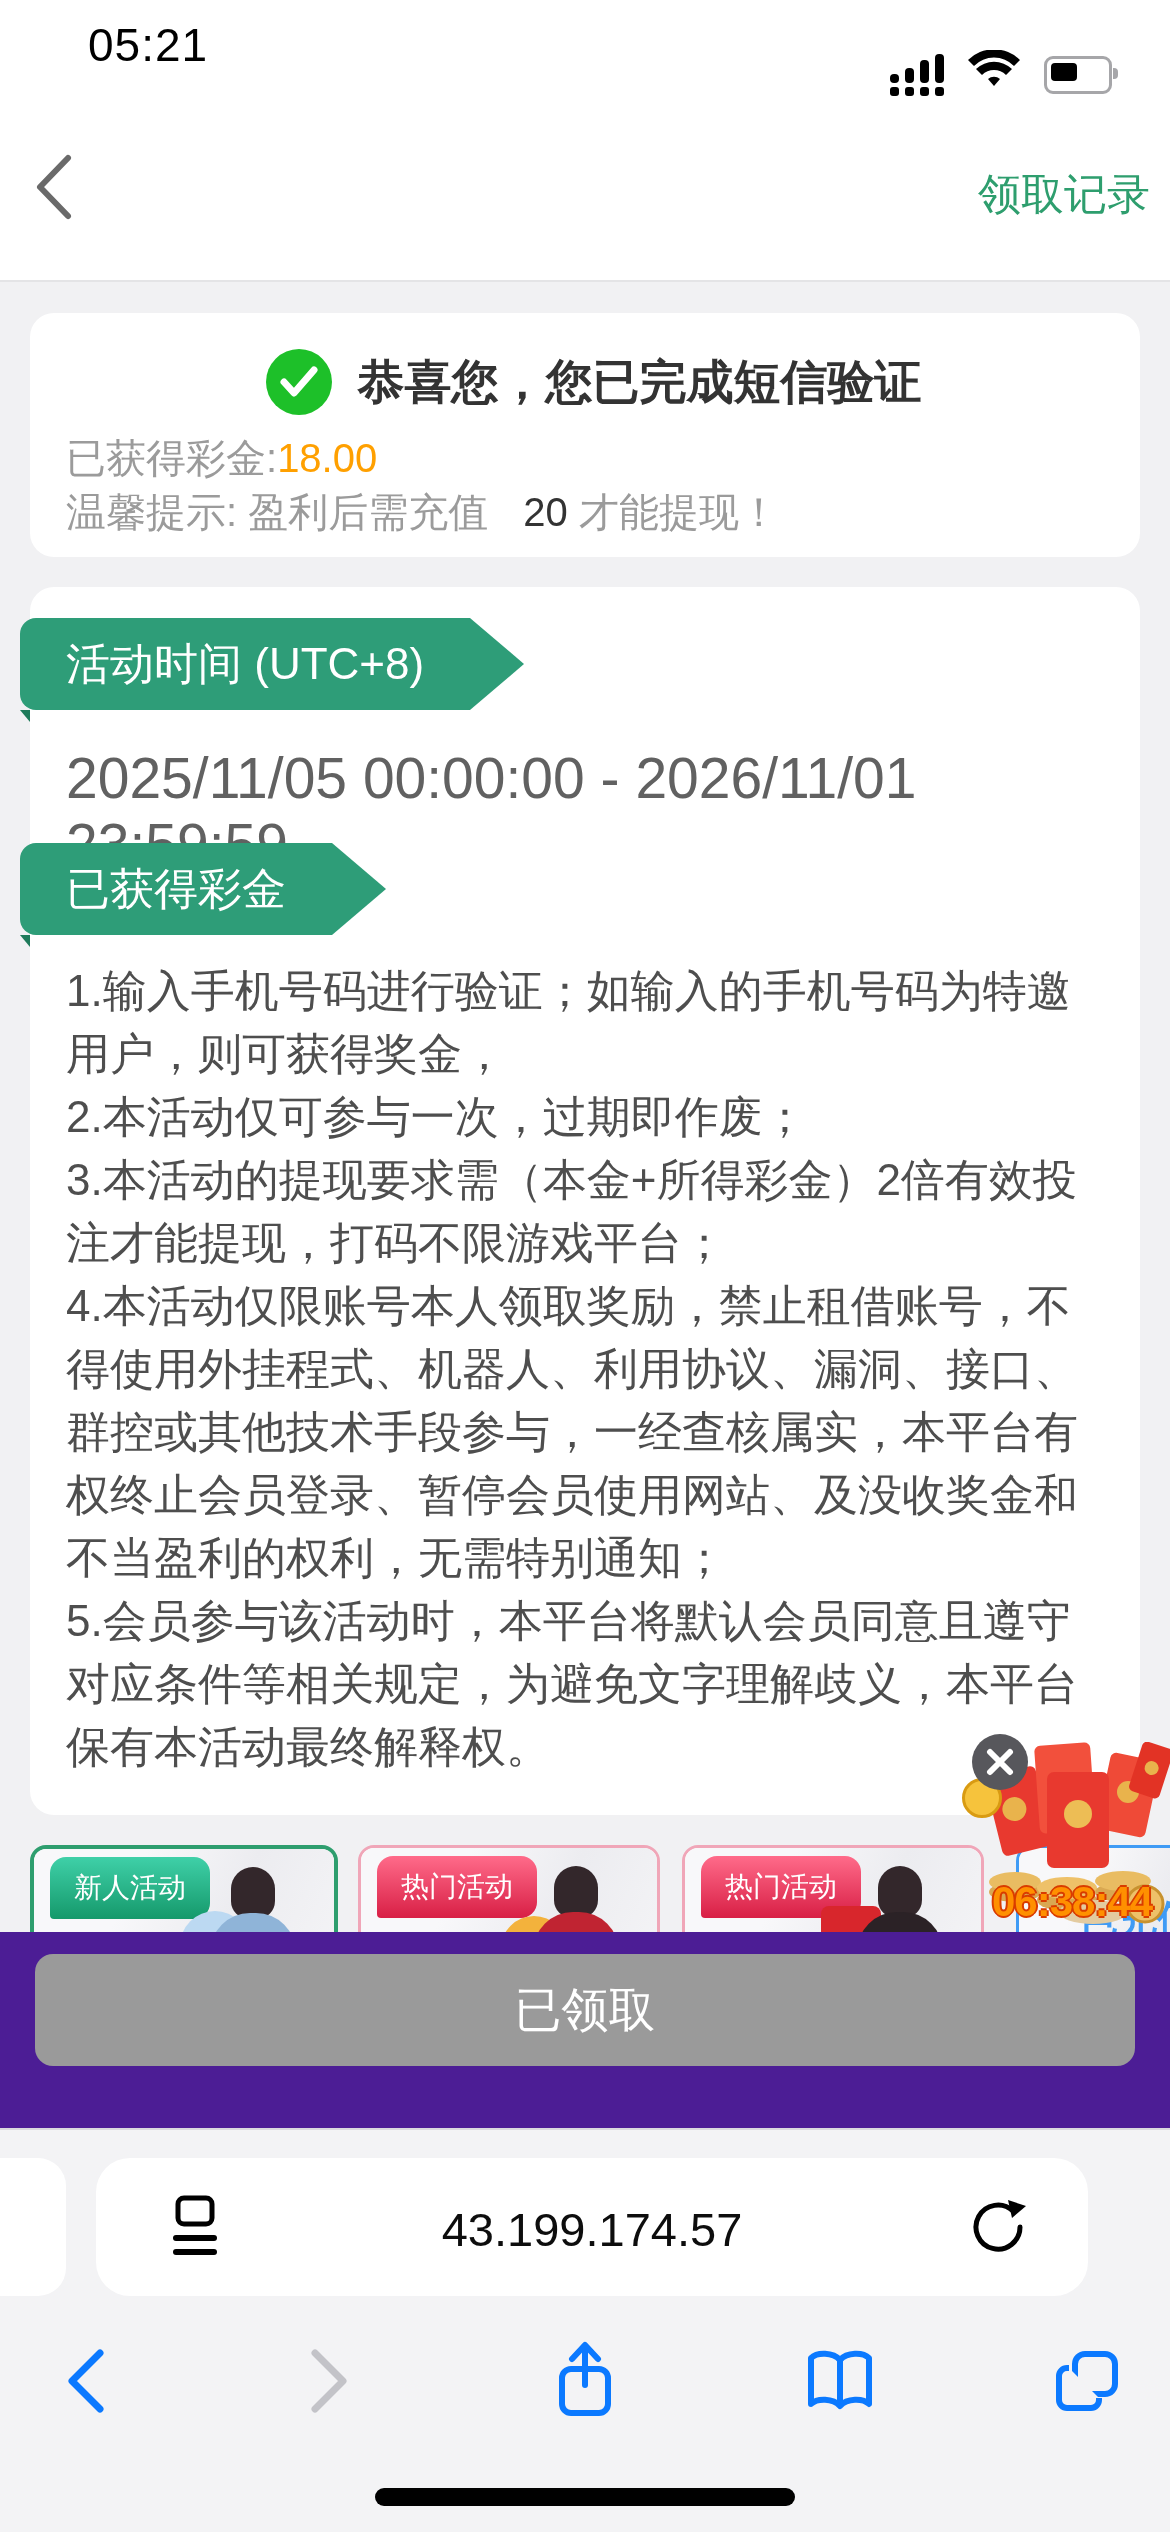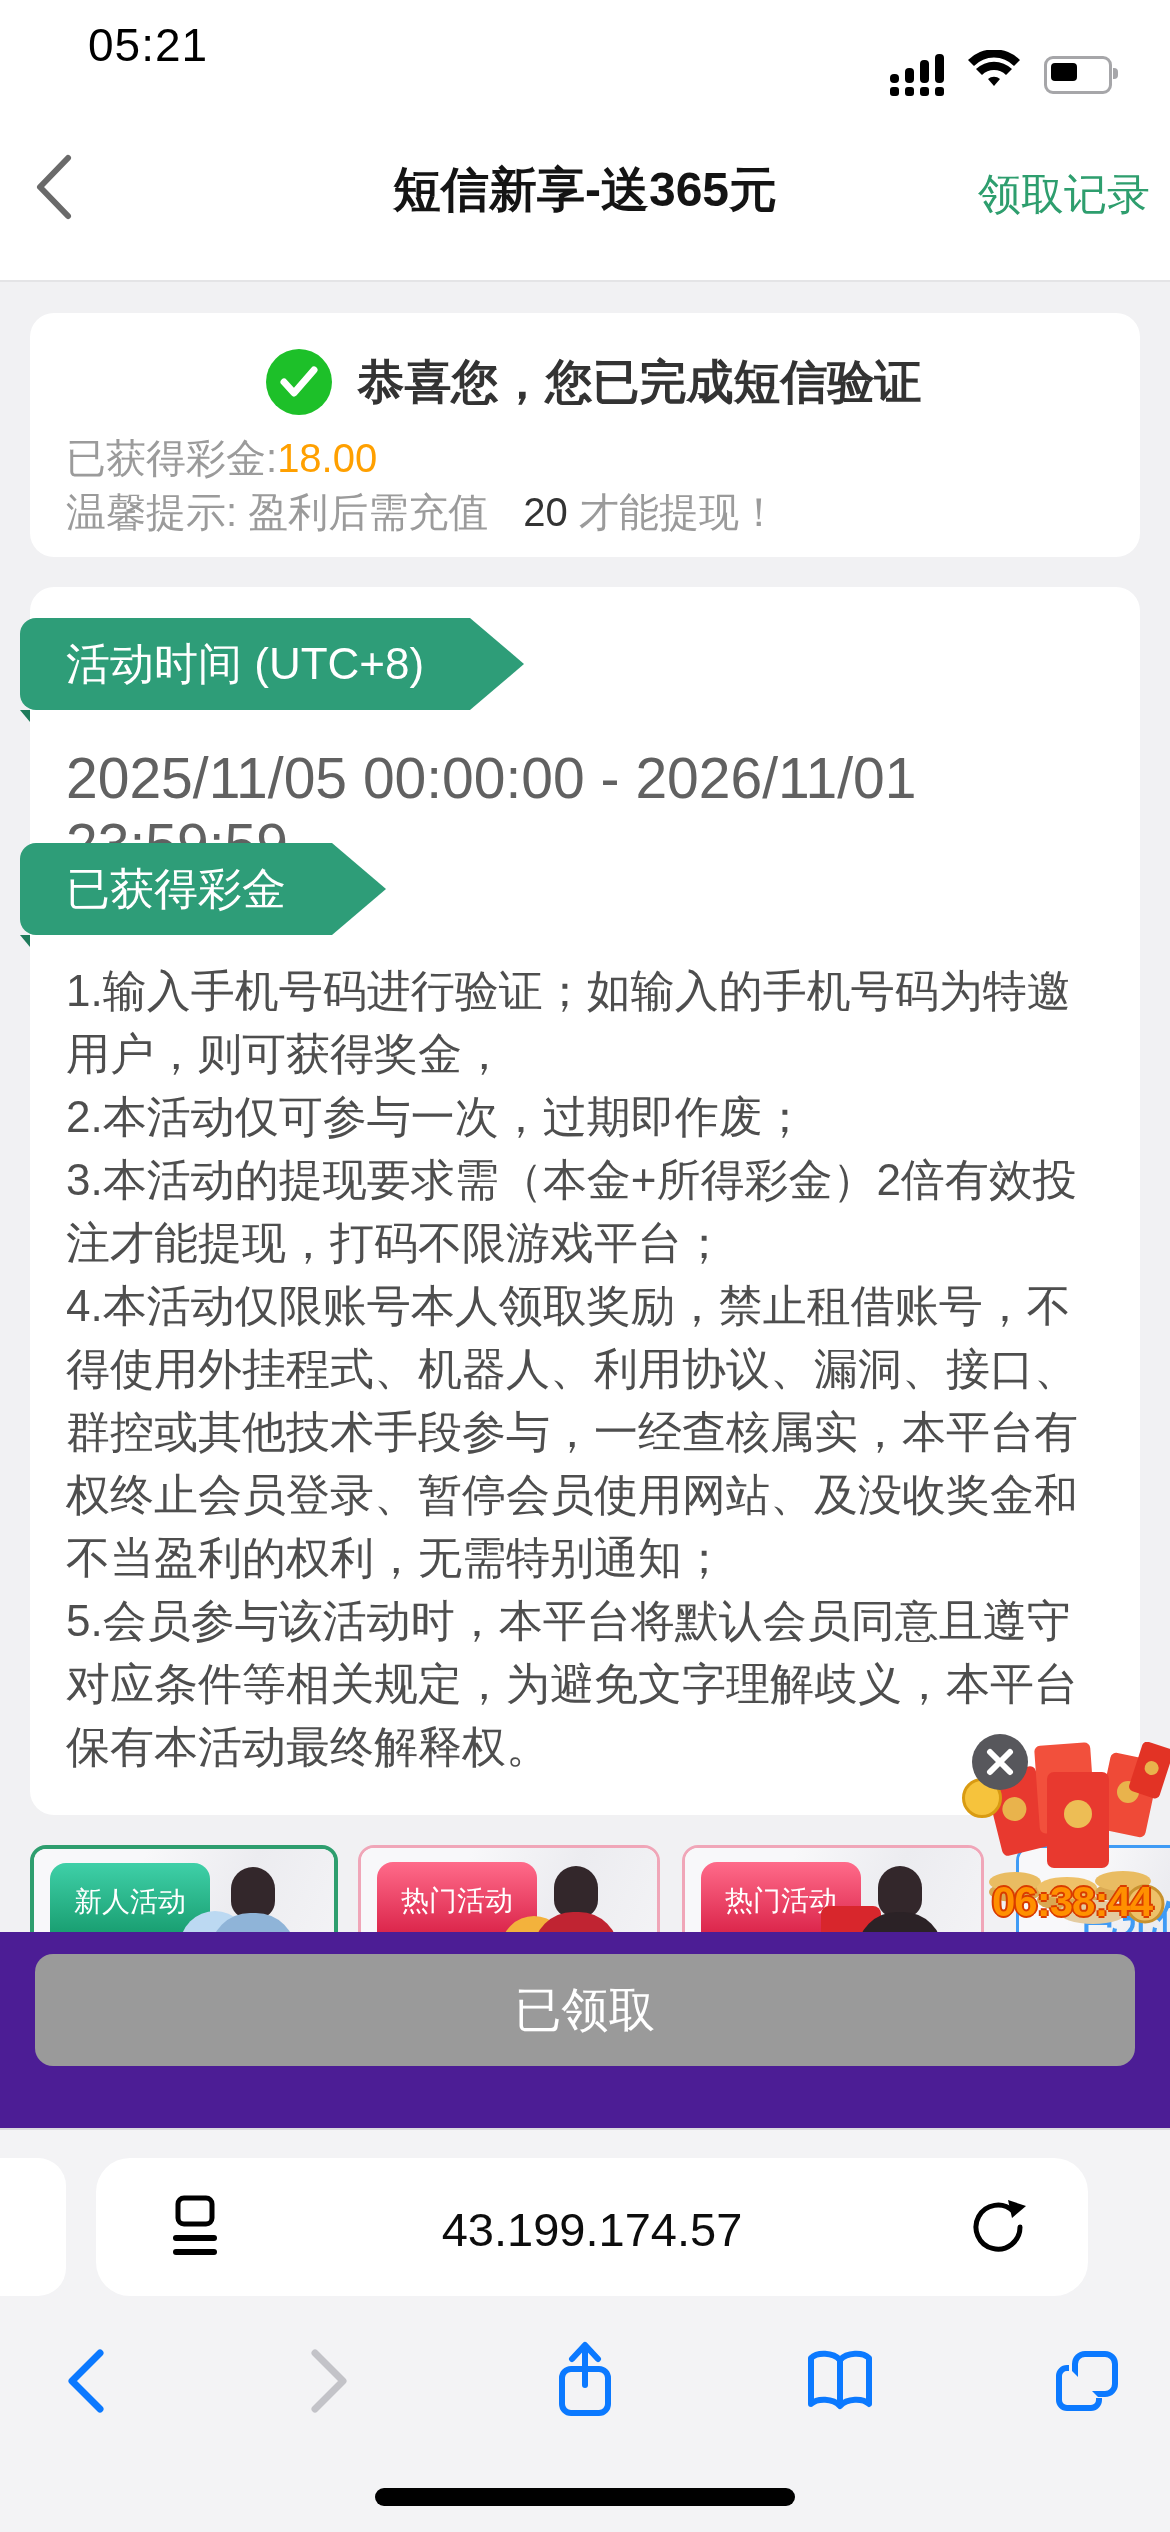--- a/index.html
+++ b/index.html
@@ -53,21 +53,21 @@
   .rules p{margin:0;}
 
   
   .promo-row{position:absolute;top:1845px;left:30px;width:1140px;height:170px;z-index:3;}
   .promo-card{position:absolute;top:0;height:166px;width:296px;background:#fdfdfd;border-radius:16px;overflow:hidden;}
   .promo-card .inner{position:absolute;inset:0;background:linear-gradient(115deg,#f8f8fa 30%,#ececf0 60%,#f5f5f7);}
   .pc-green{left:0;width:300px;border:4px solid #2e9e6e;}
   .pc-red1{left:328px;border:3px solid #f0a6b8;}
   .pc-red2{left:652px;border:3px solid #f0a6b8;}
   .pc-blue{left:986px;width:200px;border:3px solid #3f9bf5;}
-  .badge{position:absolute;left:16px;top:8px;padding:20px 24px;font-size:28px;color:#fff;border-radius:16px 16px 16px 4px;margin-top:6px;}
+  .badge{position:absolute;left:16px;top:8px;padding:12px 24px;font-size:28px;color:#fff;border-radius:16px 16px 16px 4px;}
   .badge-teal{background:linear-gradient(180deg,#3fd0a8,#15996b);}
   .badge-red{background:linear-gradient(180deg,#ff6b8a,#d81f45);}
   .promo-label{position:absolute;left:28px;top:92px;font-size:42px;font-weight:700;text-shadow:1px 1px 0 #fff;}
   .lbl-green{color:#2e9e6e;}
   .lbl-red{color:#e0304d;}
   .lbl-blue{position:absolute;left:58px;top:44px;font-size:40px;font-weight:700;color:#3f9bf5;}
   .person{position:absolute;right:26px;top:18px;width:110px;height:150px;}
   .person .head{position:absolute;left:33px;top:0;width:44px;height:52px;background:#33272b;border-radius:22px 22px 18px 18px;}
   .person .body{position:absolute;left:12px;top:46px;width:86px;height:110px;background:#40282e;border-radius:40px 40px 0 0;}
   .deco{position:absolute;border-radius:50%;}
@@ -136,21 +136,20 @@
       </span>
     </div>
   </div>
 
   <div class="nav-bar">
     <span class="nav-back">
       <svg width="46" height="70" viewBox="0 0 46 70">
         <polyline points="38,6 10,35 38,64" fill="none" stroke="#6a6a6a" stroke-width="6" stroke-linecap="round" stroke-linejoin="round"></polyline>
       </svg>
     </span>
-    <div class="nav-title">短信新享-送365元</div>
     <a class="nav-records">领取记录</a>
   </div>
 
   <div class="page-bg"></div>
 
   <div class="card success-card">
     <div class="success-row">
       <span class="check-circle">
         <svg width="40" height="34" viewBox="0 0 40 34">
           <polyline points="5,17 15,28 35,5" fill="none" stroke="#fff" stroke-width="7" stroke-linecap="round" stroke-linejoin="round"></polyline>

